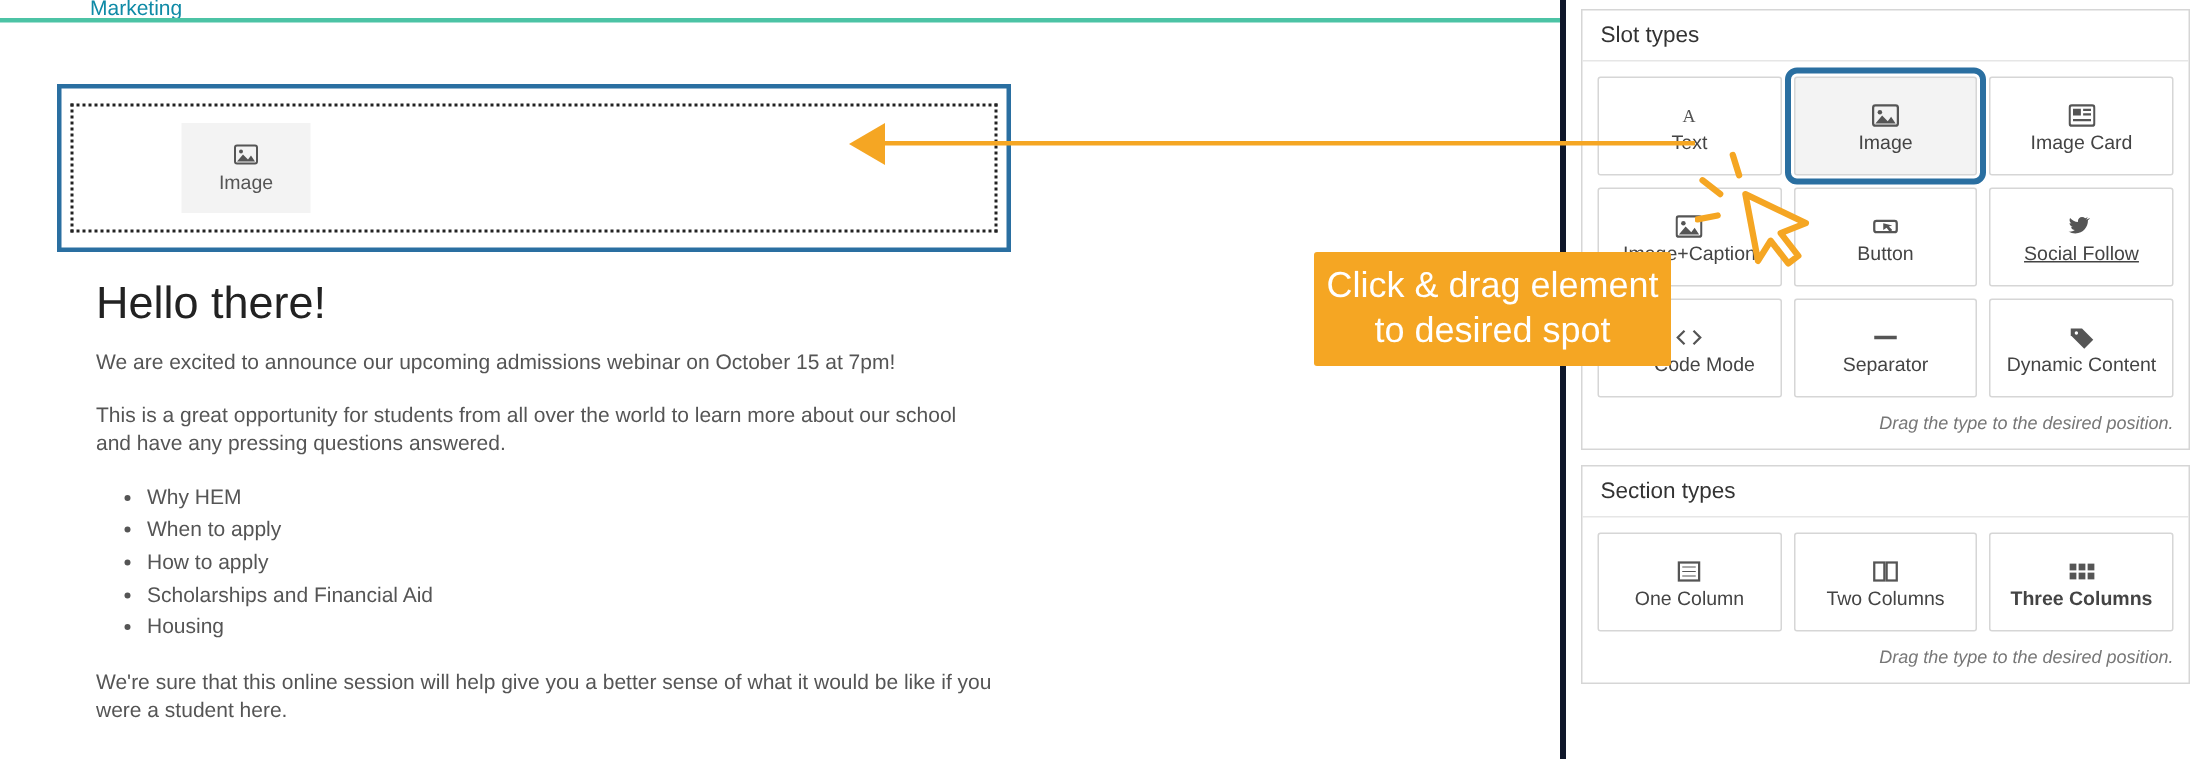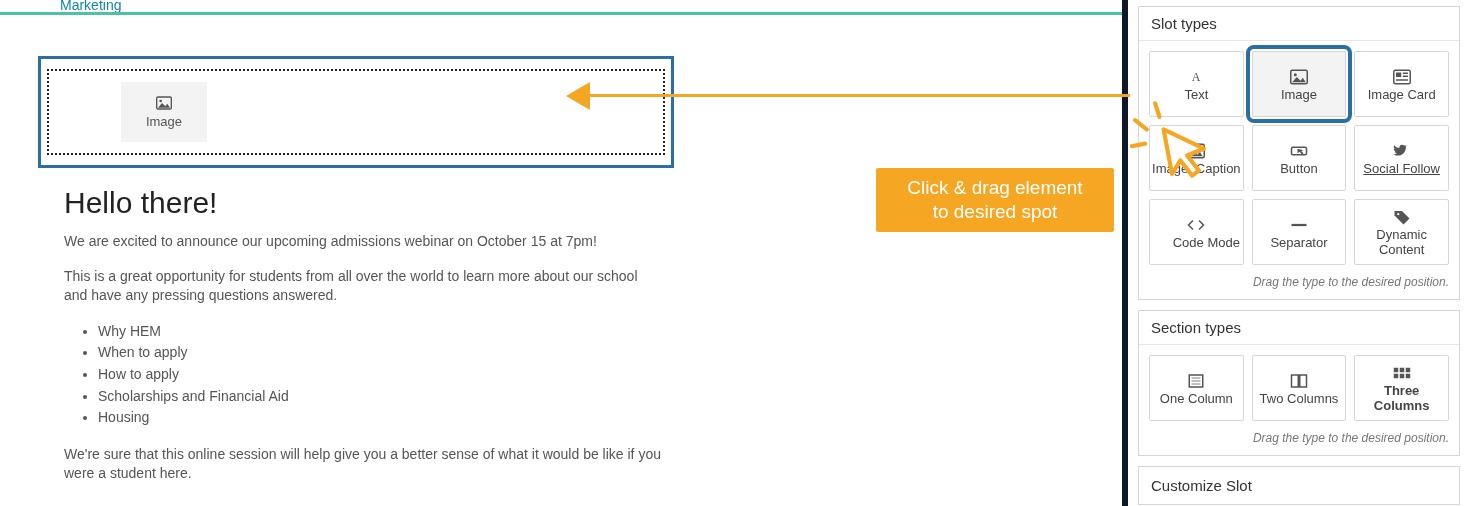--- a/index.html
+++ b/index.html
@@ -78,23 +78,23 @@
     margin: 0 0 16px 34px;
     color: #555;
     font-size: 14px;
     line-height: 1.55;
   }
 
   
   .rpanel {
     position: absolute;
     right: 0; top: 0;
-    width: 348px;
+    width: 430px;
     height: 506px;
-    border-left: 6px solid #0f172a;
+    border-left: 4px solid #0f172a;
     background: #fff;
   }
   .panel-section {
     border: 1px solid #d6d6d6;
     margin: 6px 10px 10px 10px;
     background: #fff;
   }
   .panel-header {
     padding: 8px 12px;
     font-size: 15px;
@@ -146,21 +146,21 @@
     padding: 10px 12px;
     font-size: 15px;
     color: #333;
   }
 
   
   .callout {
     position: absolute;
     background: #f5a623;
     color: #fff;
-    font-size: 19px;
+    font-size: 24px;
     line-height: 1.25;
     text-align: center;
     padding: 8px 4px;
     border-radius: 2px;
     z-index: 50;
     width: 238px;
   }
   .arrow-line {
     position: absolute;
     height: 3px;
@@ -341,23 +341,20 @@
                 <rect x="9" y="11" width="6" height="6" fill="currentColor"></rect>
                 <rect x="17" y="11" width="6" height="6" fill="currentColor"></rect>
               </svg>
             </div>
             <div style="text-align: center; line-height: 1.15; font-weight: bold;">Three Columns</div>
           </div>
         </div>
       <div class="panel-hint">Drag the type to the desired position.</div>
     </div>
   </div>
-  <div class="customize-section">
-    <div class="hdr">Customize Slot</div>
-  </div>
 </div>
 
 <div class="arrow-head" style="left:566px; top:82px;"></div>
 <div class="arrow-line" style="left:590px; top:94px; width:540px;"></div>
 <div class="callout" style="left:876px; top:168px;">
   <div>Click &amp; drag element</div>
   <div>to desired spot</div>
 </div>
 
 <svg class="cursor-svg" viewBox="0 0 100 100" style="left:1130px; top:100px;">

